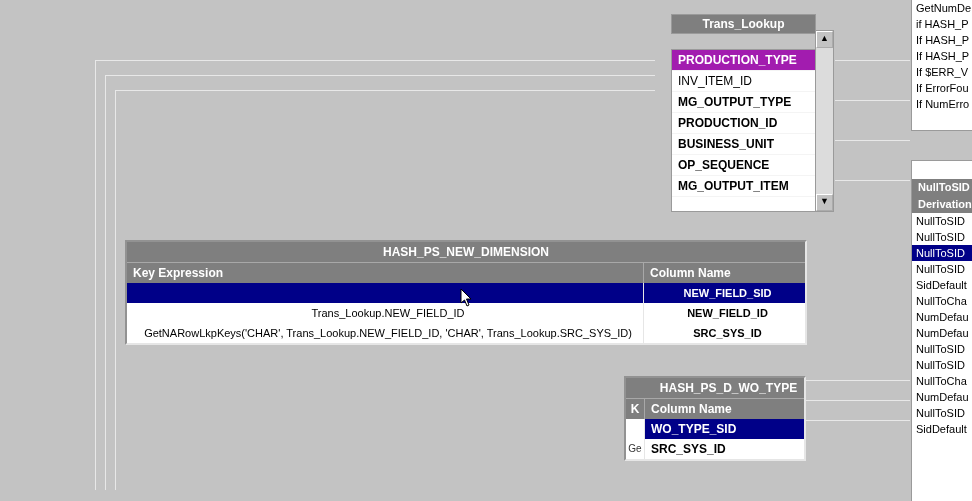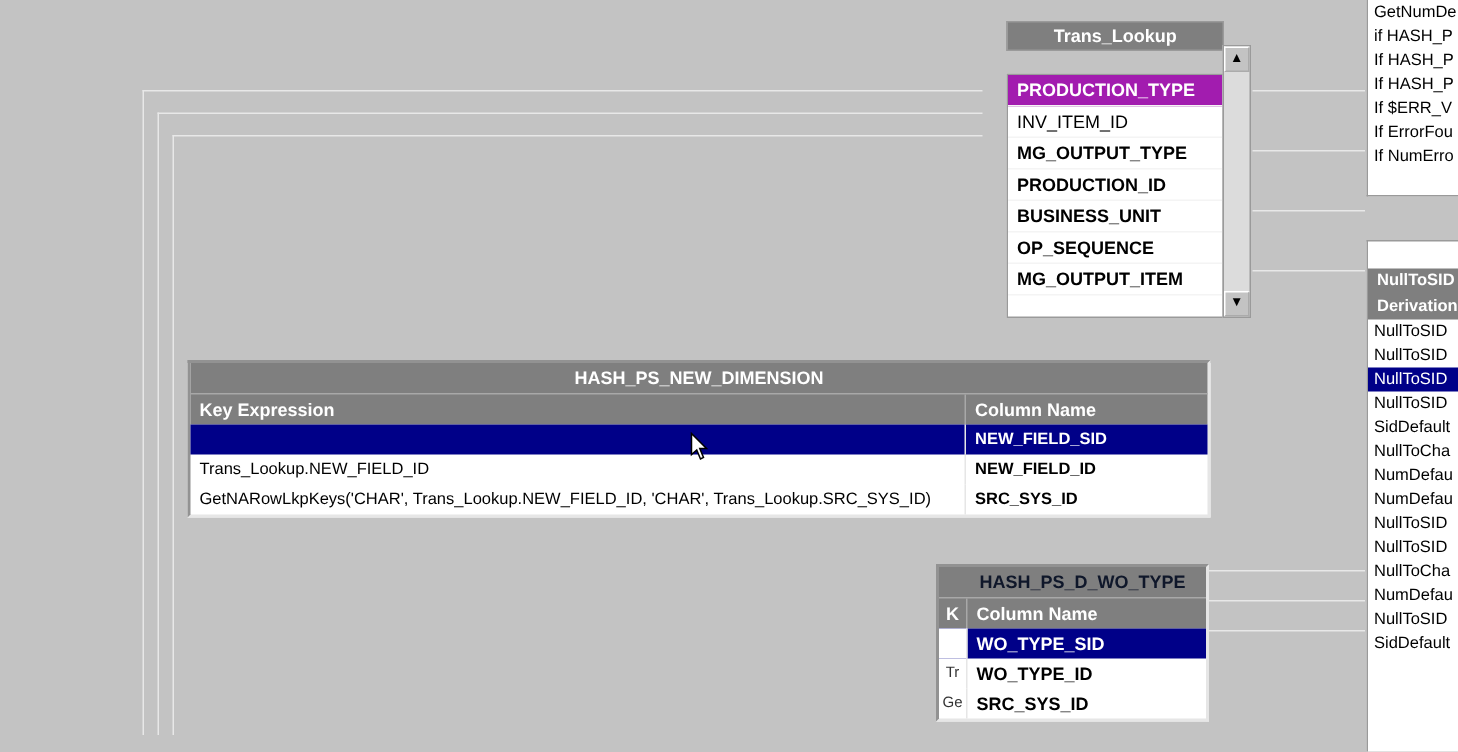--- a/index.html
+++ b/index.html
@@ -110,39 +110,41 @@
     line-height: 20px;
     border-top: 1px solid #a8a8a8;
   }
   .hash-new-dim .colhdrs .c1 { flex: 0 0 510px; padding-left: 6px; border-right: 1px solid #a8a8a8; }
   .hash-new-dim .colhdrs .c2 { flex: 1 1 auto; padding-left: 6px; }
   .hash-new-dim .body .row {
     display: flex;
     height: 20px;
     line-height: 20px;
     font-size: 11px;
+    text-align: center;
   }
   .hash-new-dim .body .row .c1 { flex: 0 0 510px; padding-left: 6px; border-right: 1px solid #e6e6e6; white-space: nowrap; overflow: hidden; }
   .hash-new-dim .body .row .c2 { flex: 1 1 auto; padding-left: 6px; font-weight: bold; white-space: nowrap; overflow: hidden; }
   .hash-new-dim .body .row.sel { background: #000088; color: #fff; }
   .hash-new-dim .body .row.sel .c2 { color:#fff; }
 
   
   .wo-type {
     position: absolute;
     left: 624px;
     top: 376px;
     width: 178px;
     border: 2px inset #e6e6e6;
     background: #fff;
   }
   .wo-type .title {
     background: #7f7f7f;
-    color: #0f172a;
-    font-weight: bold;
+    color: #ffffff;
+    font-weight: bold;
+    text-align: center;
     height: 20px;
     line-height: 20px;
     font-size: 12px;
     padding-left: 27px;
   }
   .wo-type .colhdrs {
     display: flex;
     background: #7f7f7f;
     color: #fff;
     font-weight: bold;
@@ -260,24 +262,20 @@
   <div class="colhdrs">
     <div class="c0">K</div>
     <div class="c1">Column Name</div>
   </div>
   <div class="body">
     <div class="row sel">
       <div class="c0"></div>
       <div class="c1">WO_TYPE_SID</div>
     </div>
     <div class="row">
-      <div class="c0">Tr</div>
-      <div class="c1">WO_TYPE_ID</div>
-    </div>
-    <div class="row">
       <div class="c0">Ge</div>
       <div class="c1">SRC_SYS_ID</div>
     </div>
   </div>
 </div>
 
 <div class="rpanel" style="top:0; width:60px; height:130px; border-top:none; border-right:none;">
   <div class="row">GetNumDe</div>
   <div class="row">if HASH_P</div>
   <div class="row">If HASH_P</div>

